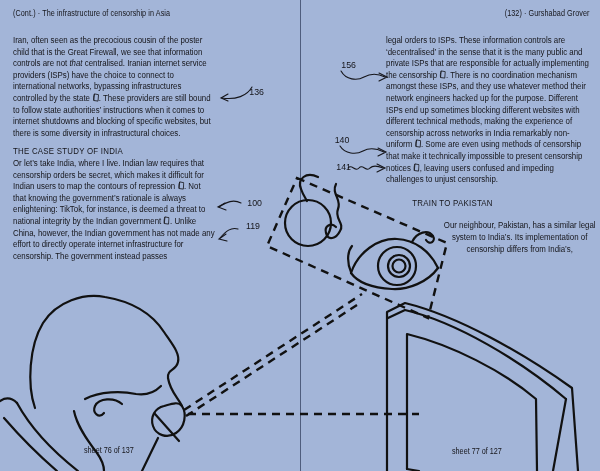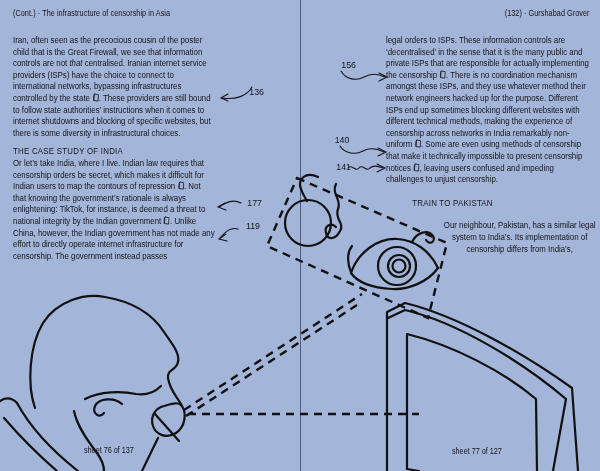--- a/index.html
+++ b/index.html
@@ -77,21 +77,21 @@
             <path d="M2.3 .9 C1.2 3 1.1 5.4 1.5 7.5" fill="none" stroke="currentColor" stroke-width=".9"></path>
           </svg></span><span>. Some are even using methods of censorship that make it technically impossible to present censorship notices </span><span class="fn-icon"><svg width="8" height="9" viewBox="0 0 8 9" aria-hidden="true">
             <path d="M2.3 .9 L7.3 1.7 L6.7 8.1 L1.5 7.5 Z" fill="none" stroke="currentColor" stroke-width=".9"></path>
             <path d="M2.3 .9 C1.2 3 1.1 5.4 1.5 7.5" fill="none" stroke="currentColor" stroke-width=".9"></path>
           </svg></span><span>, leaving users confused and impeding challenges to unjust censorship.</span></p>
     <h2>TRAIN TO PAKISTAN</h2>
     <p class="para-center"><span>Our neighbour, Pakistan, has a similar legal system to India’s. Its implementation of censorship differs from India’s,</span></p>
   </div>
 
   <div class="fn-num fn-136">136</div>
-  <div class="fn-num fn-137">177</div>
+  <div class="fn-num fn-137">100</div>
   <div class="fn-num fn-138">119</div>
   <div class="fn-num fn-139">156</div>
   <div class="fn-num fn-140">140</div>
   <div class="fn-num fn-141">141</div>
 
   <div class="pg-footer ftr-left cond">sheet 76 of 137</div>
   <div class="pg-footer ftr-right cond">sheet 77 of 127</div>
 
   <svg class="art" width="600" height="471" viewBox="0 0 600 471">
 

